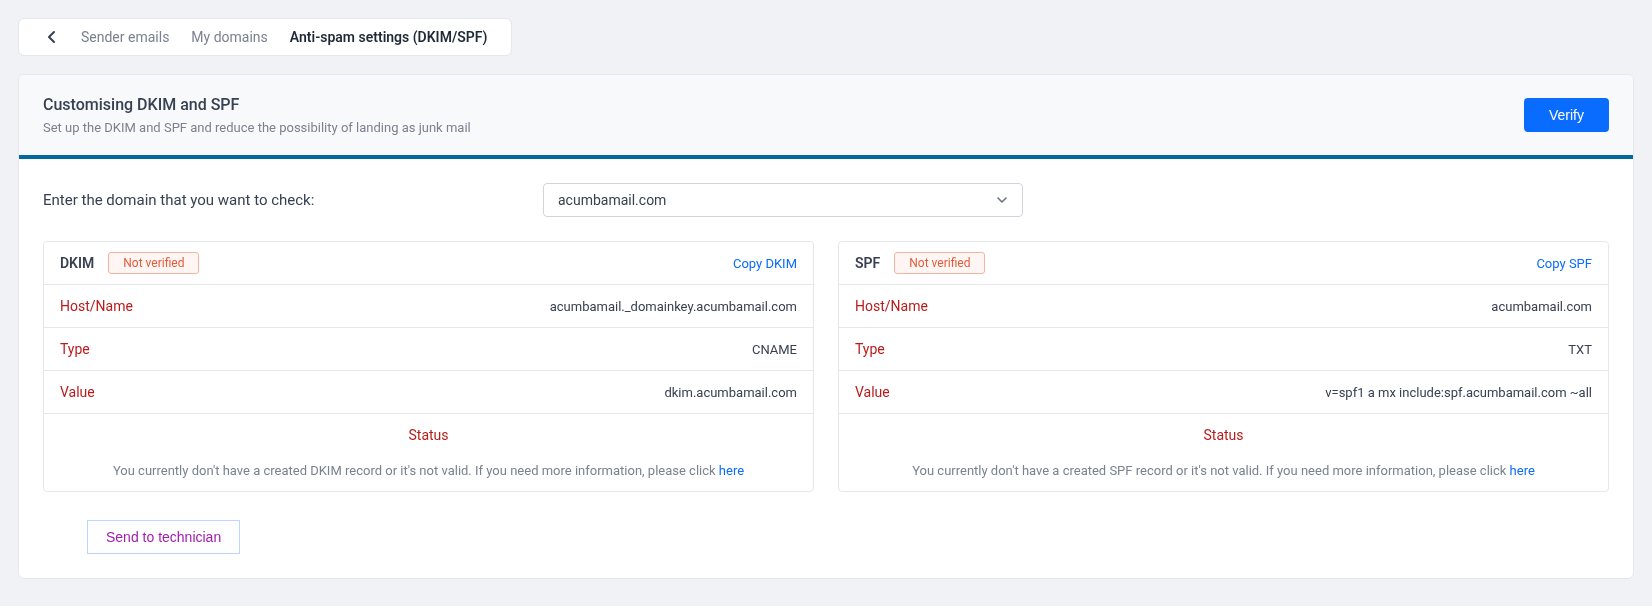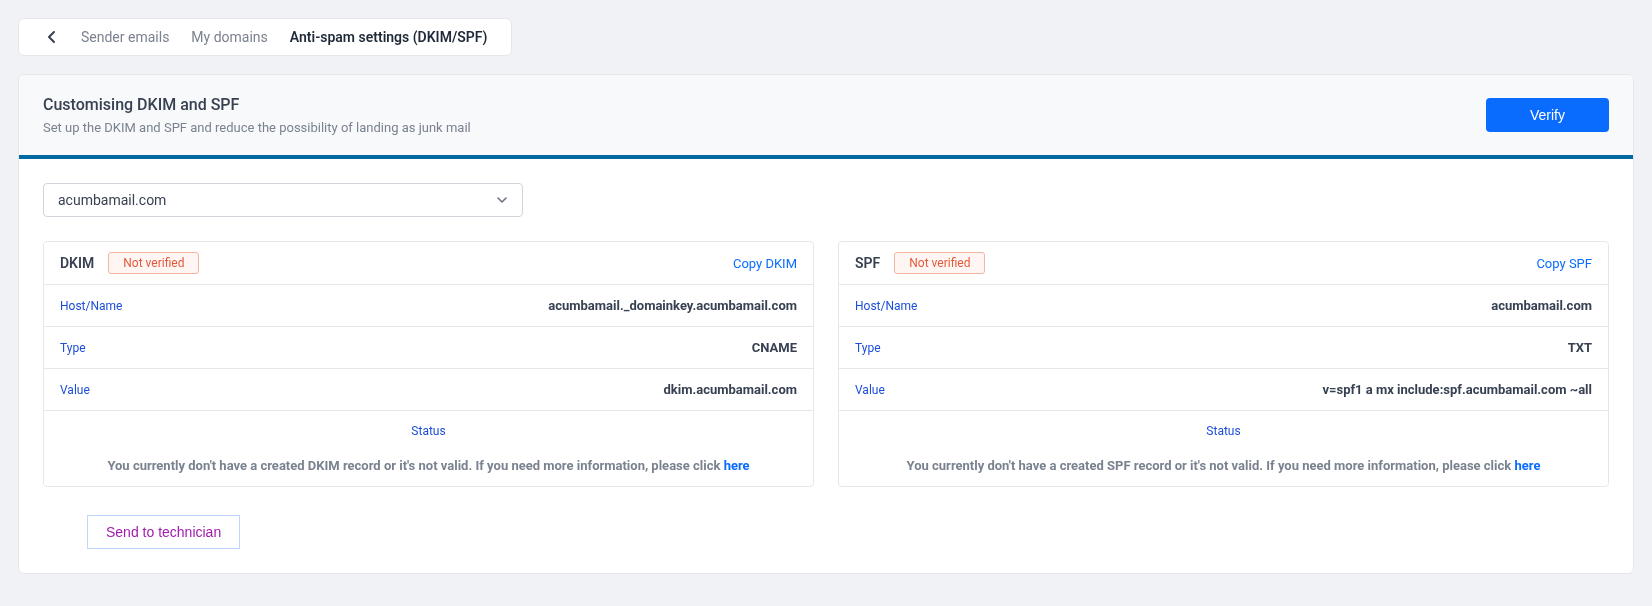--- a/index.html
+++ b/index.html
@@ -59,21 +59,21 @@
   }
   .card-header .titles p {
     font-size: 13px;
     color: #7a8290;
   }
   .btn-primary {
     background: #0a6cff;
     color: #fff;
     border: none;
     border-radius: 4px;
-    padding: 9px 44px;
+    padding: 9px 25px;
     font-size: 14px;
     cursor: pointer;
   }
   .card-body { padding: 24px; }
   .domain-row {
     display: flex;
     align-items: center;
     gap: 40px;
     margin-bottom: 24px;
   }
@@ -136,29 +136,28 @@
   .row {
     display: flex;
     justify-content: space-between;
     align-items: center;
     padding: 13px 16px;
     border-bottom: 1px solid #e5e7eb;
     gap: 20px;
   }
   .row:last-child { border-bottom: none; flex-direction: column; }
   .row .key {
-    color: #1d4ed8;
-    font-size: 12px;
+    color: #b91c1c;
+    font-size: 14px;
     white-space: nowrap;
   }
   .row .val {
     color: #374151;
     font-size: 13px;
     text-align: left;
-    font-weight: bold;
   }
   .row.status .val {
     color: #7a8290;
     flex: 1;
   }
   .row.status .val .link {
     color: #0a6cff;
     cursor: pointer;
   }
   .footer-row {
@@ -209,20 +208,21 @@
     <div class="titles">
       <h2>Customising DKIM and SPF</h2>
       <p>Set up the DKIM and SPF and reduce the possibility of landing as junk mail</p>
     </div>
     <button class="btn-primary">Verify</button>
   </div>
 
   <div class="card-body">
 
     <div class="domain-row">
+      <div class="prompt">Enter the domain that you want to check:</div>
       <div class="domain-select">
         <span>acumbamail.com</span>
         <svg width="12" height="8" viewBox="0 0 12 8">
             <path d="M2 2 L6 6 L10 2" stroke="#6b7280" stroke-width="1.6" fill="none" stroke-linecap="round" stroke-linejoin="round"></path>
           </svg>
       </div>
     </div>
 
     <div class="panels">
 

